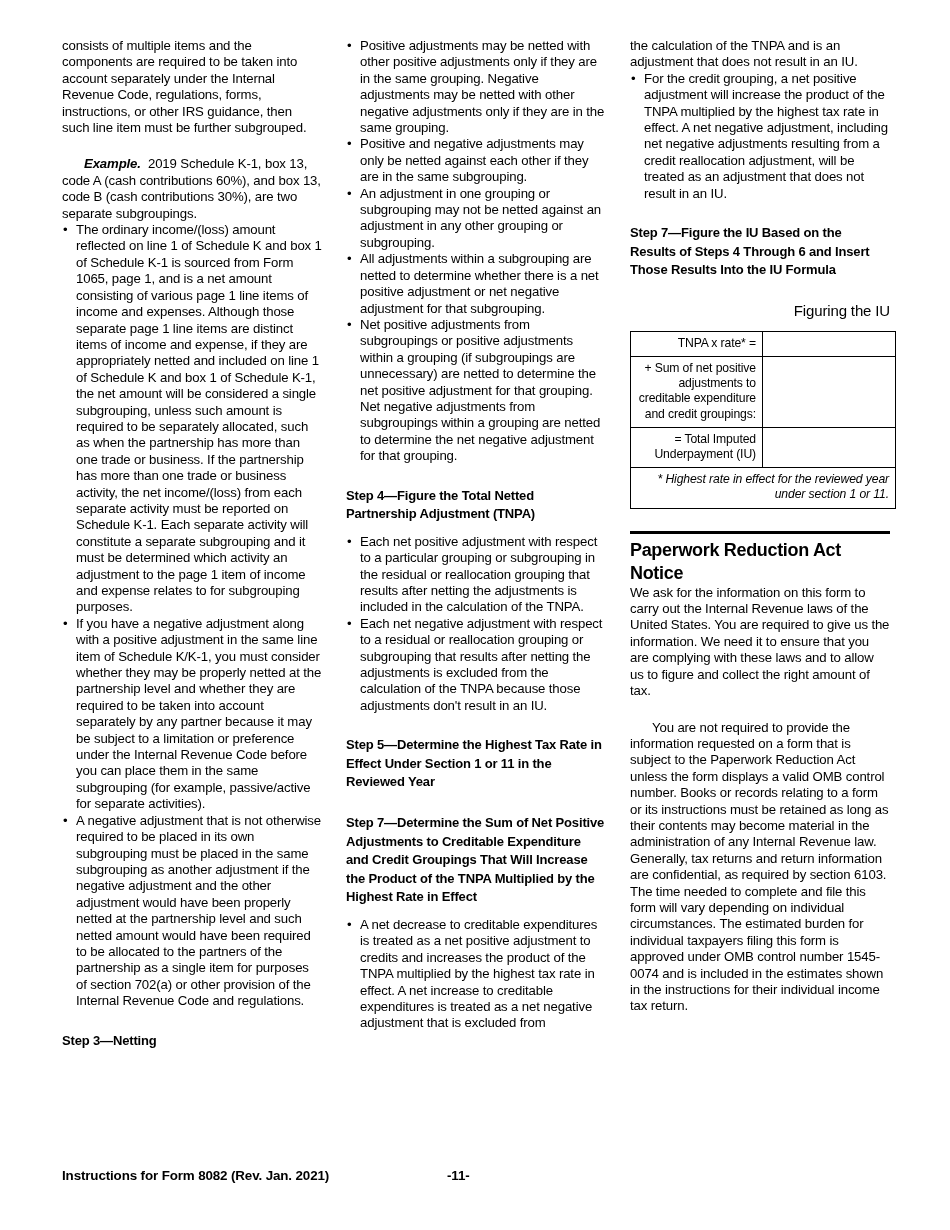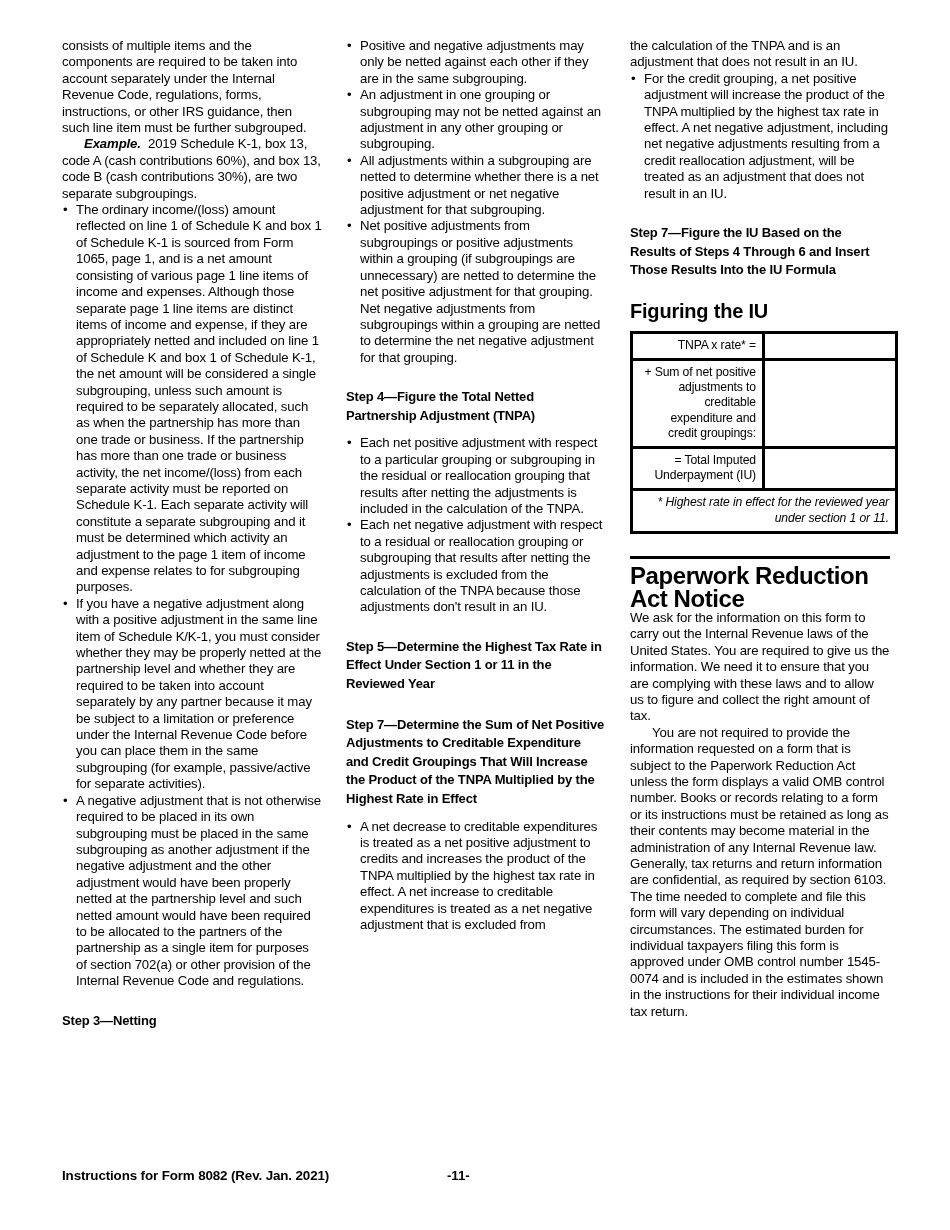--- a/index.html
+++ b/index.html
@@ -36,21 +36,21 @@
     flex: 0 0 260px;
   }
   p {
     margin: 0;
     font-size: 13.2px;
     line-height: 16.4px;
     text-align: left;
     letter-spacing: -0.01em;
   }
   p.body { margin-bottom: 0px; }
-  p.indent { text-indent: 22px; margin-top: 0; }
+  p.indent { text-indent: 22px; margin-top: 20px; }
   p.bullet {
     position: relative;
     padding-left: 14px;
   }
   p.bullet::before {
     content: "\2022";
     position: absolute;
     left: 1px;
     top: 0;
     font-size: 13.2px;
@@ -64,46 +64,46 @@
   }
   h2.step {
     margin: 0;
     font-size: 13px;
     line-height: 18.6px;
     font-weight: bold;
     letter-spacing: -0.012em;
   }
   h2.pra {
     margin: 0;
-    font-size: 24px;
+    font-size: 18px;
     line-height: 23px;
     font-weight: bold;
     letter-spacing: -0.018em;
   }
   .rule {
     height: 3px;
     background: #000;
     width: 100%;
     margin-bottom: 5px;
   }
   .tbl-title {
-    text-align: left;
-    font-size: 20px;
-    font-weight: bold;
+    text-align: right;
+    font-size: 15px;
+    font-weight: normal;
     line-height: 18px;
     margin: 0 0 11px 0;
     letter-spacing: -0.01em;
   }
   table.iu {
     border-collapse: collapse;
     width: 100%;
     table-layout: fixed;
   }
   table.iu td {
-    border: 3px solid #000000;
+    border: 1px solid #000000;
     font-size: 12.2px;
     line-height: 15.2px;
     padding: 4px 6px 5px 6px;
     vertical-align: top;
     letter-spacing: -0.01em;
   }
   td.lbl {
     text-align: right;
     width: 132px;
   }
@@ -156,20 +156,21 @@
       <div class="gap-l"></div>
 
       <h2 class="step">Step 3—Netting</h2>
 
       <div class="gap-s"></div>
 
     </div>
 
     <div class="col">
 
+      <p class="body bullet">Positive adjustments may be netted with other positive adjustments only if they are in the same grouping. Negative adjustments may be netted with other negative adjustments only if they are in the same grouping.</p>
 
       <p class="body bullet">Positive and negative adjustments may only be netted against each other if they are in the same subgrouping.</p>
 
       <p class="body bullet">An adjustment in one grouping or subgrouping may not be netted against an adjustment in any other grouping or subgrouping.</p>
 
       <p class="body bullet">All adjustments within a subgrouping are netted to determine whether there is a net positive adjustment or net negative adjustment for that subgrouping.</p>
 
       <p class="body bullet">Net positive adjustments from subgroupings or positive adjustments within a grouping (if subgroupings are unnecessary) are netted to determine the net positive adjustment for that grouping. Net negative adjustments from subgroupings within a grouping are netted to determine the net negative adjustment for that grouping.</p>
 
       <div class="gap-l"></div>

